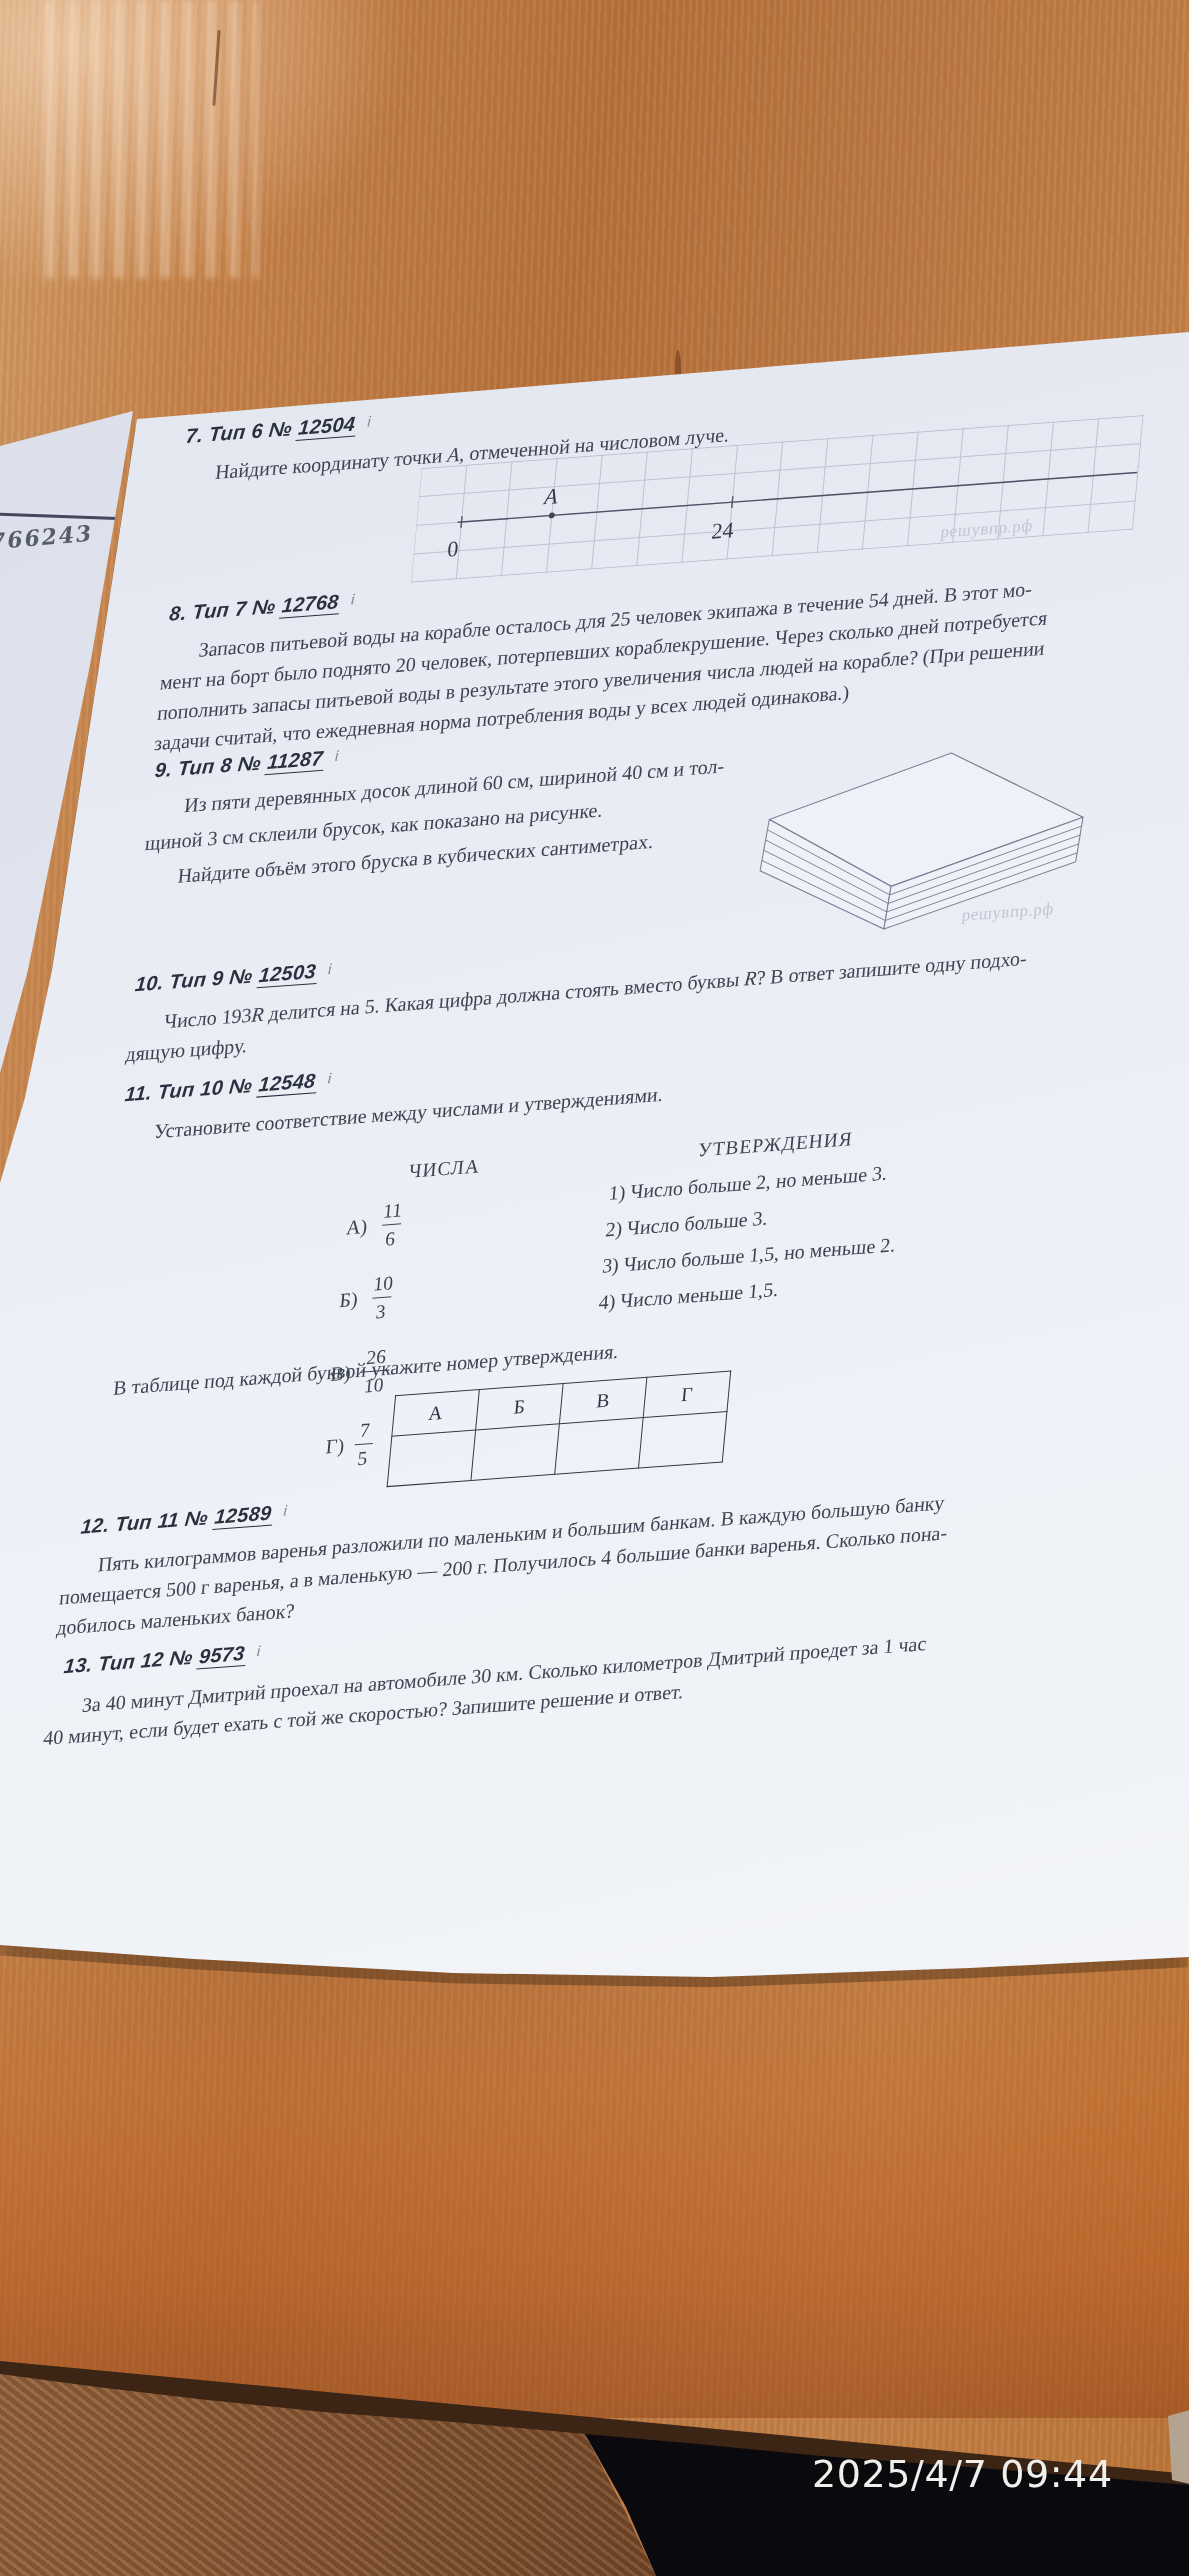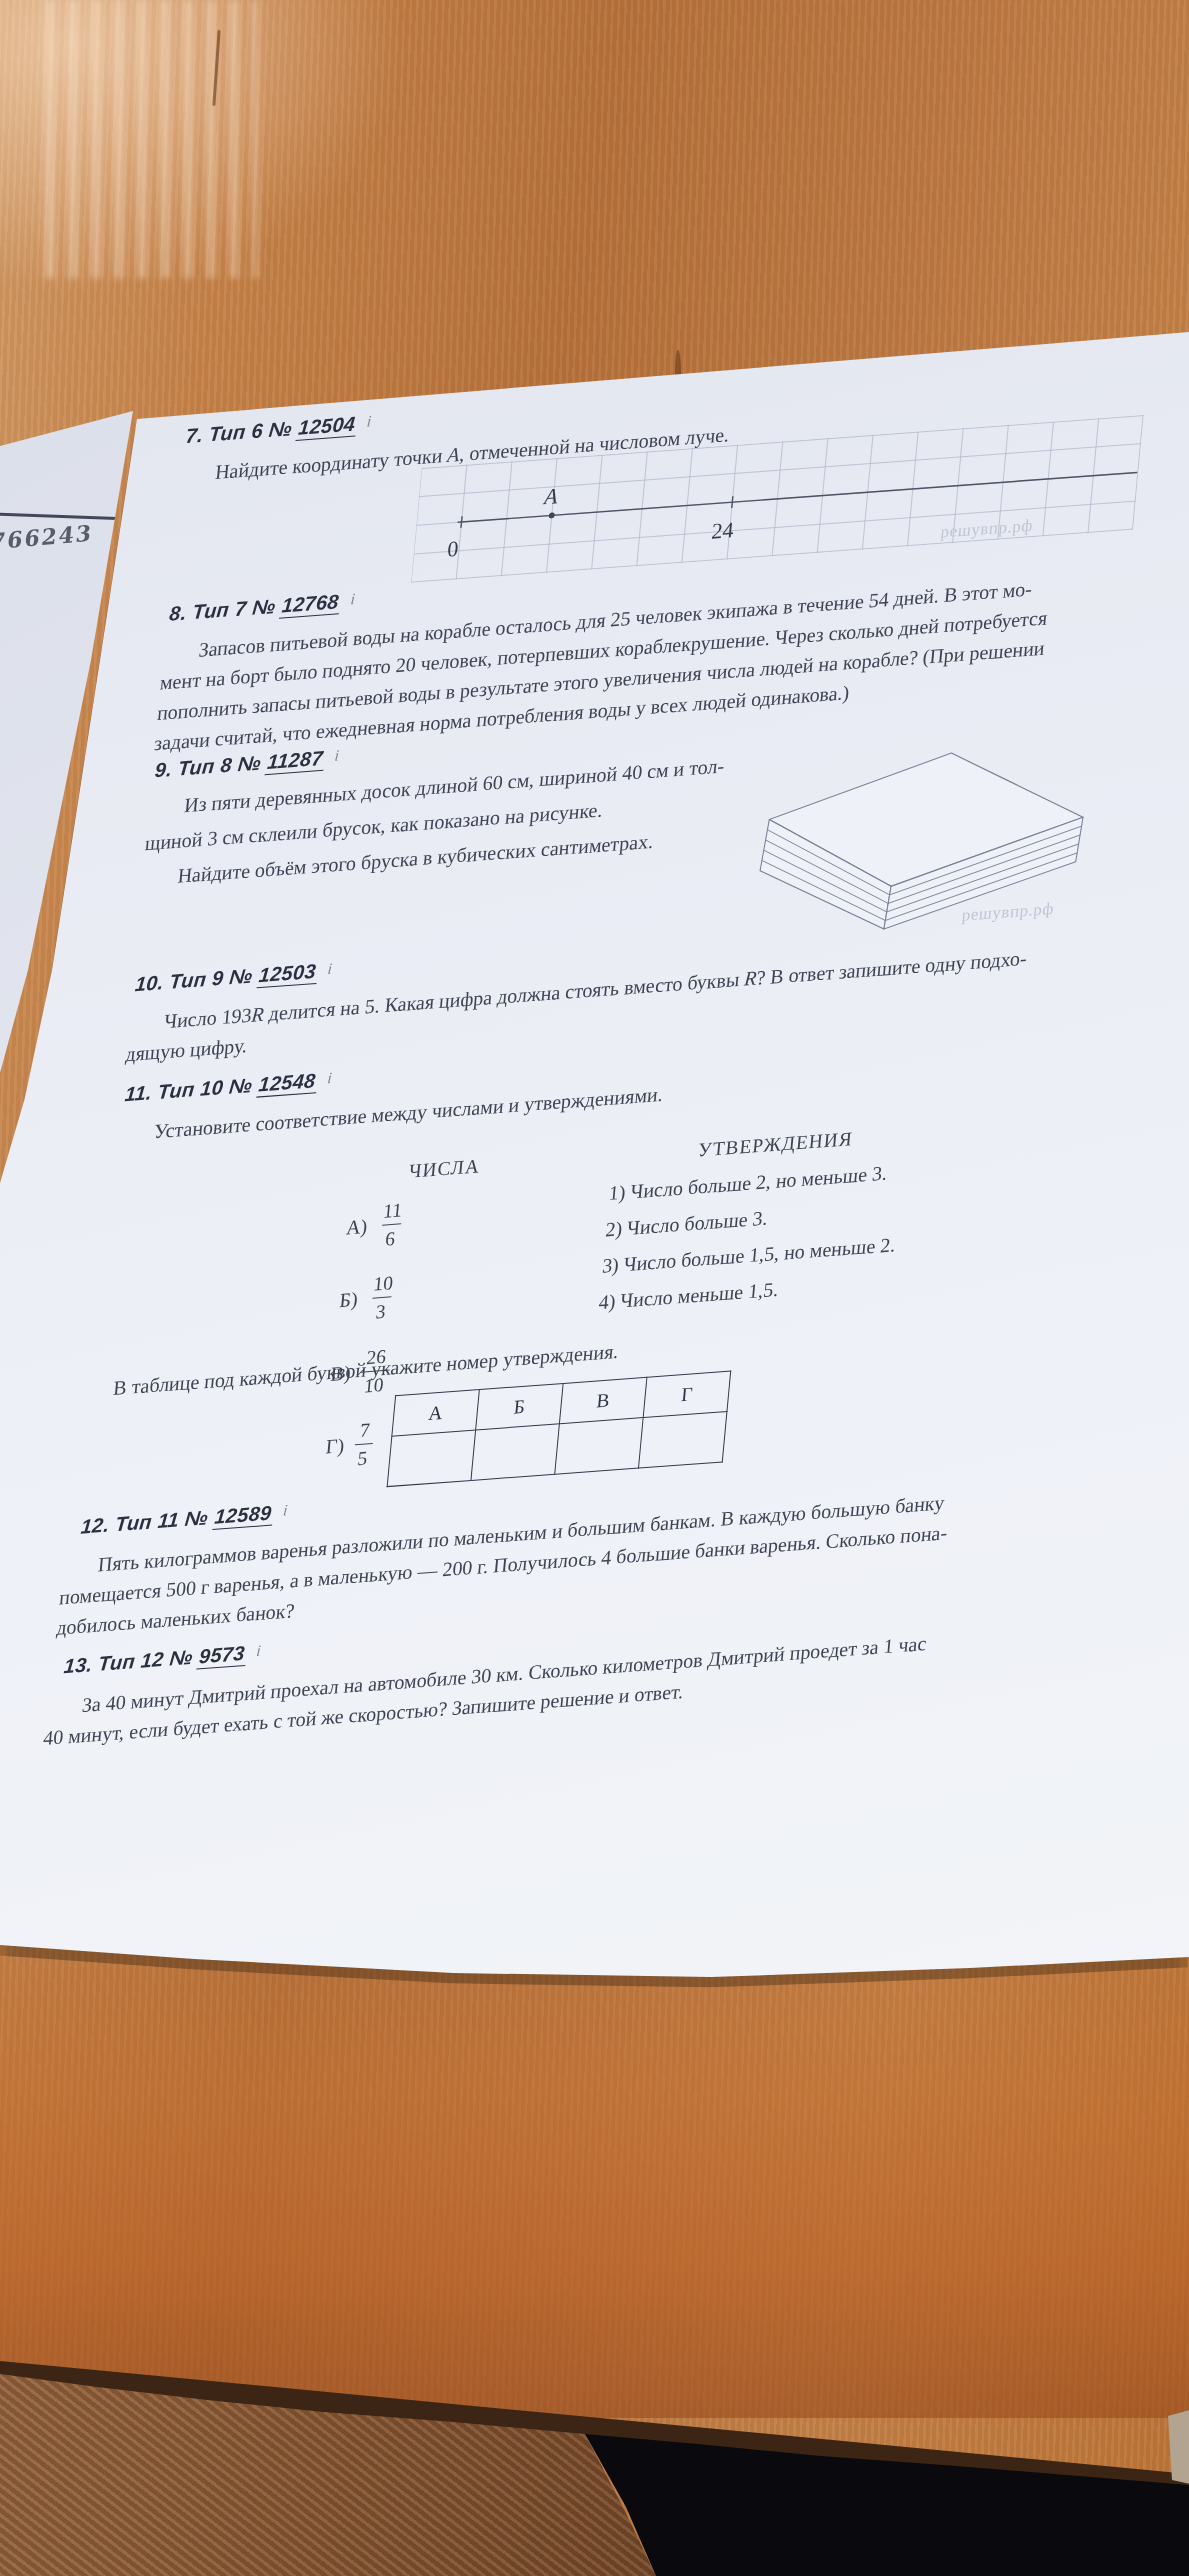--- a/index.html
+++ b/index.html
@@ -277,15 +277,16 @@
       <div class="bline">40 минут, если будет ехать с той же скоростью? Запишите решение и ответ.</div>
     </div>
 
   </div>
 
   <div class="seam"></div>
   <div class="edge-face"></div>
   <div class="dark-floor"></div>
   <div class="right-patch"></div>
 
+  <div class="ts">2025/4/7 09:44</div>
 
 </div>
 
 
 </body></html>

